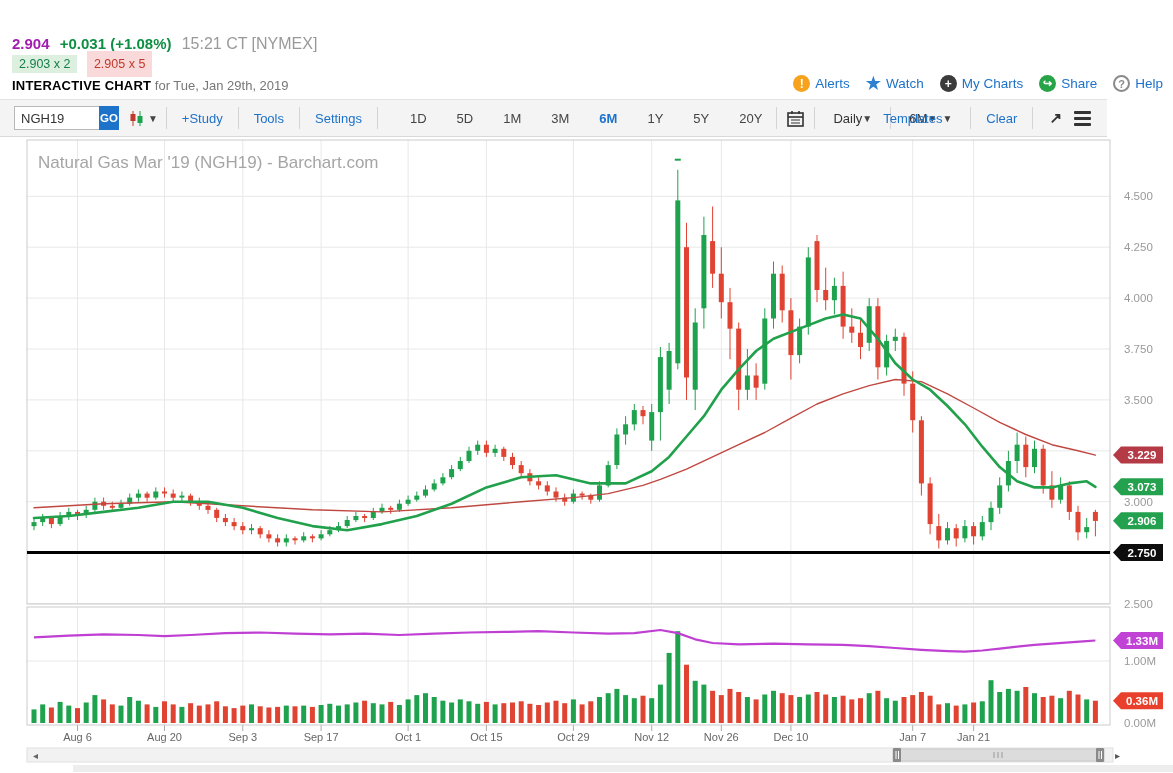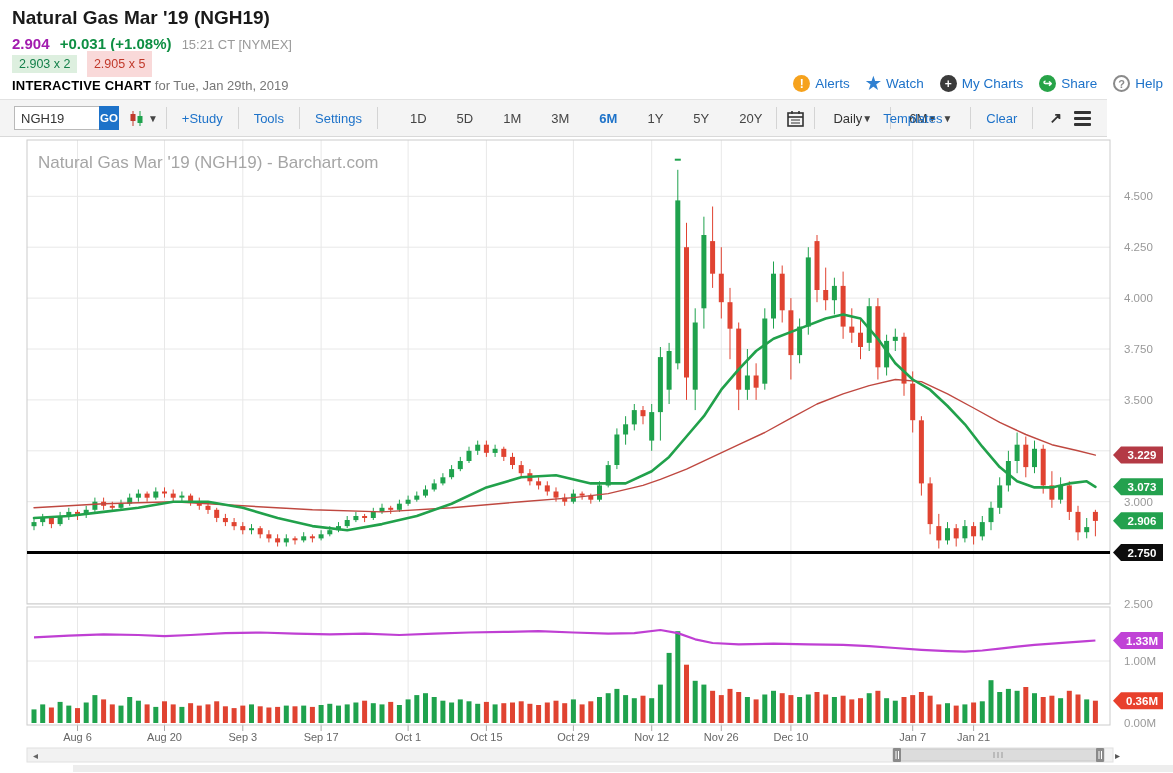--- a/index.html
+++ b/index.html
@@ -3,21 +3,21 @@
 <meta charset="utf-8">
 <style>
   html,body{margin:0;padding:0;background:#fff;}
   .page{position:relative;width:1173px;height:773px;background:#fff;overflow:hidden;
         font-family:"Liberation Sans",sans-serif;color:#222;}
   
   .hdr-title{position:absolute;left:12px;top:7px;font-size:19px;font-weight:bold;color:#1a1a1a;}
   .hdr-price-row{position:absolute;left:12px;top:35px;font-size:15px;}
   .last-price{font-weight:bold;color:#a21caf;}
   .price-change{font-weight:bold;color:#0e8f43;margin-left:6px;}
-  .price-time{font-size:13px;color:#999;margin-left:6px;font-weight:normal;}
+  .price-time{font-size:16px;color:#999;margin-left:6px;font-weight:normal;}
   .hdr-bidask{position:absolute;left:12px;top:57px;font-size:12.5px;}
   .bid-badge{background:#ddefdf;color:#14804a;padding:2px 7px;margin-right:6px;text-align:right;}
   .ask-badge{background:#f9d9d9;color:#c0392b;padding:6px 7px;}
   .hdr-chart-line{position:absolute;left:12px;top:78px;font-size:13px;}
   .ic-label{font-weight:bold;color:#000000;letter-spacing:.2px;}
   .ic-date{color:#777;}
   .hdr-links{position:absolute;right:10px;top:73px;display:flex;align-items:center;gap:16px;font-size:13.5px;}
   .hdr-link{display:flex;align-items:center;gap:5px;color:#1d72c9;cursor:pointer;}
   .cicon{display:inline-flex;align-items:center;justify-content:center;width:17px;height:17px;
          border-radius:50%;font-size:12px;font-weight:bold;color:#fff;}
@@ -46,21 +46,20 @@
   .burger{display:inline-block;cursor:pointer;padding:2px 4px;}
   .burger span{display:block;width:17px;height:3px;background:#333;margin:3px 0;border-radius:1px;}
   .cal-icon{cursor:pointer;margin:0 2px;display:inline-flex;}
   svg text{font-family:"Liberation Sans",sans-serif;}
 </style>
 </head>
 <body>
 
 <div class="page">
 
-  <div class="hdr-title">Natural Gas Mar '19 (NGH19)</div>
   <div class="hdr-price-row">
     <span class="last-price">2.904</span>
     <span class="price-change">+0.031 (+1.08%)</span>
     <span class="price-time">15:21 CT [NYMEX]</span>
   </div>
   <div class="hdr-bidask">
     <span class="bid-badge">2.903 x 2</span>
     <span class="ask-badge">2.905 x 5</span>
   </div>
   <div class="hdr-chart-line">

